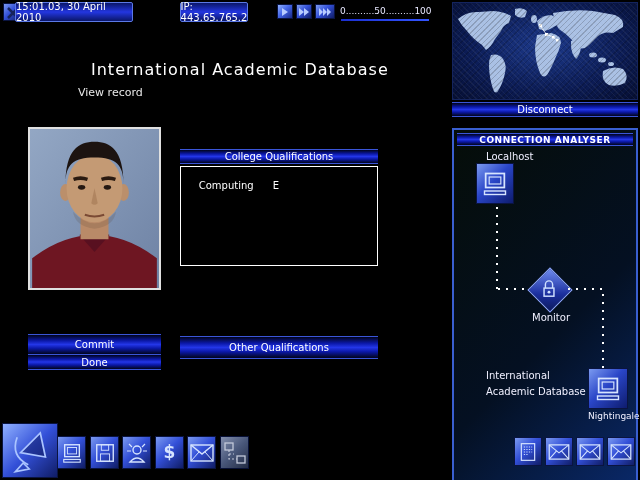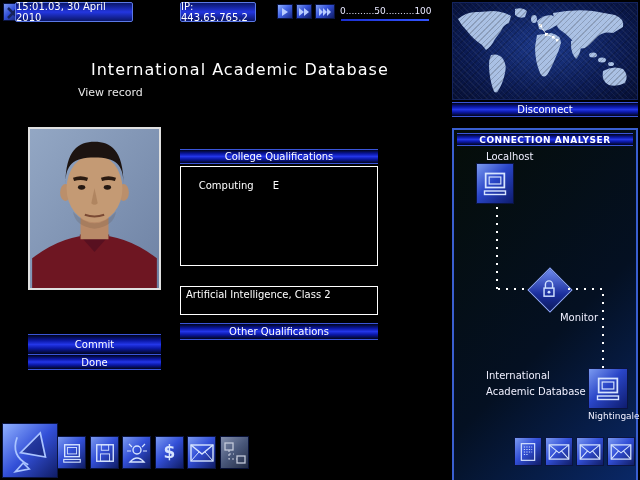--- a/index.html
+++ b/index.html
@@ -63,21 +63,21 @@
       <svg width="18" height="18" viewBox="0 0 18 18">
           <path d="M4,4 L14,14 M14,4 L4,14" stroke="#16245e" stroke-width="2.5" fill="none"></path>
         </svg>
     </span>
   </div>
 
   <div class="abs bluebox" style="left:15px;top:2px;width:118px;height:20px;">
     <span>15:01.03, 30 April 2010</span>
   </div>
 
-  <div class="abs bluebox" style="left:180px;top:2px;width:76px;height:20px;">
+  <div class="abs bluebox" style="left:180px;top:2px;width:68px;height:20px;">
     <span>IP: 443.65.765.2</span>
   </div>
 
   <div class="abs sq-btn" style="left:277px;top:4px;width:16px;height:15px;display:flex;align-items:center;justify-content:center;background:linear-gradient(135deg,#8fb0ff 0%,#4466e8 45%,#1a2a88 100%);">
     <span class="tri"></span>
   </div>
   <div class="abs sq-btn" style="left:296px;top:4px;width:16px;height:15px;display:flex;align-items:center;justify-content:center;">
     <span class="tri" style="border-left-width:5px;"></span>
       <span class="tri" style="border-left-width:5px;"></span>
   </div>
@@ -151,25 +151,22 @@
   </div>
 
 
   <div class="abs field pre" style="left:180px;top:166px;width:198px;height:100px;" role="textbox">
     <span>Computing      E</span>
   </div>
   <div class="abs blue-bar" style="left:180px;top:149px;width:198px;height:15px;">
     <span>College Qualifications</span>
   </div>
 
-  <div class="abs field" style="left:180px;top:286px;width:198px;height:29px;" role="textbox">
-    <span>Artificial Intelligence, Class 2</span>
-  </div>
-
-  <div class="abs blue-bar" style="left:180px;top:323px;width:198px;height:17px;">
+
+  <div class="abs blue-bar" style="left:180px;top:336px;width:198px;height:23px;">
     <span>Other Qualifications</span>
   </div>
 
   <div class="abs blue-bar btn" style="left:28px;top:334px;width:133px;height:21px;">
     <span>Commit</span>
   </div>
   <div class="abs blue-bar btn" style="left:28px;top:354px;width:133px;height:16px;">
     <span>Done</span>
   </div>
 
@@ -195,21 +192,21 @@
     <div class="abs" style="left:72px;top:136px;width:46px;height:46px;">
       <div class="diamond"></div>
       <span class="abs" style="left:14px;top:13px;">
         <svg width="18" height="20" viewBox="0 0 20 22">
             <path d="M6,10 V6 a4,4 0 0 1 8,0 V10" fill="none" stroke="#cfe0ff" stroke-width="1.6"></path>
             <rect x="4.5" y="10" width="11" height="9" fill="none" stroke="#cfe0ff" stroke-width="1.6"></rect>
             <circle cx="10" cy="14.5" r="1.6" fill="#cfe0ff"></circle>
           </svg>
       </span>
     </div>
-    <div class="abs an-label" style="left:62px;top:182px;width:66px;text-align:right;">Monitor</div>
+    <div class="abs an-label" style="left:62px;top:182px;width:66px;text-align:left;">Monitor</div>
 
     <div class="abs hdots" style="left:114px;top:158px;width:36px;"></div>
     <div class="abs vdots" style="left:148px;top:164px;height:74px;"></div>
 
     <div class="abs an-label" style="left:16px;top:240px;">International</div>
     <div class="abs an-label" style="left:16px;top:256px;">Academic Database</div>
 
     <div class="abs node-icon" style="left:134px;top:238px;width:40px;height:41px;">
       <span>
         <svg width="28" height="28" viewBox="0 0 24 24">

